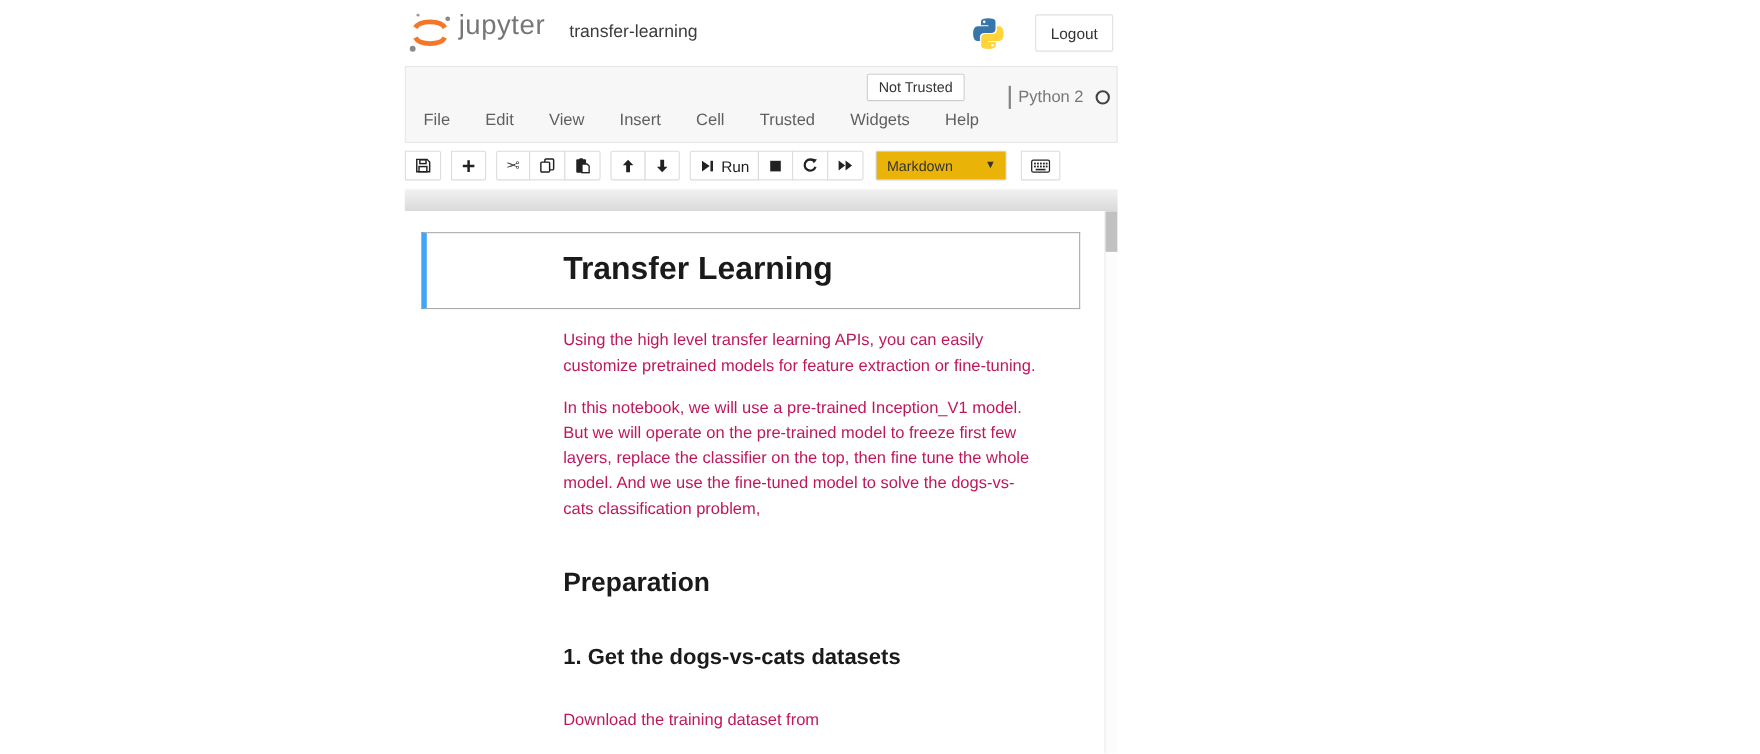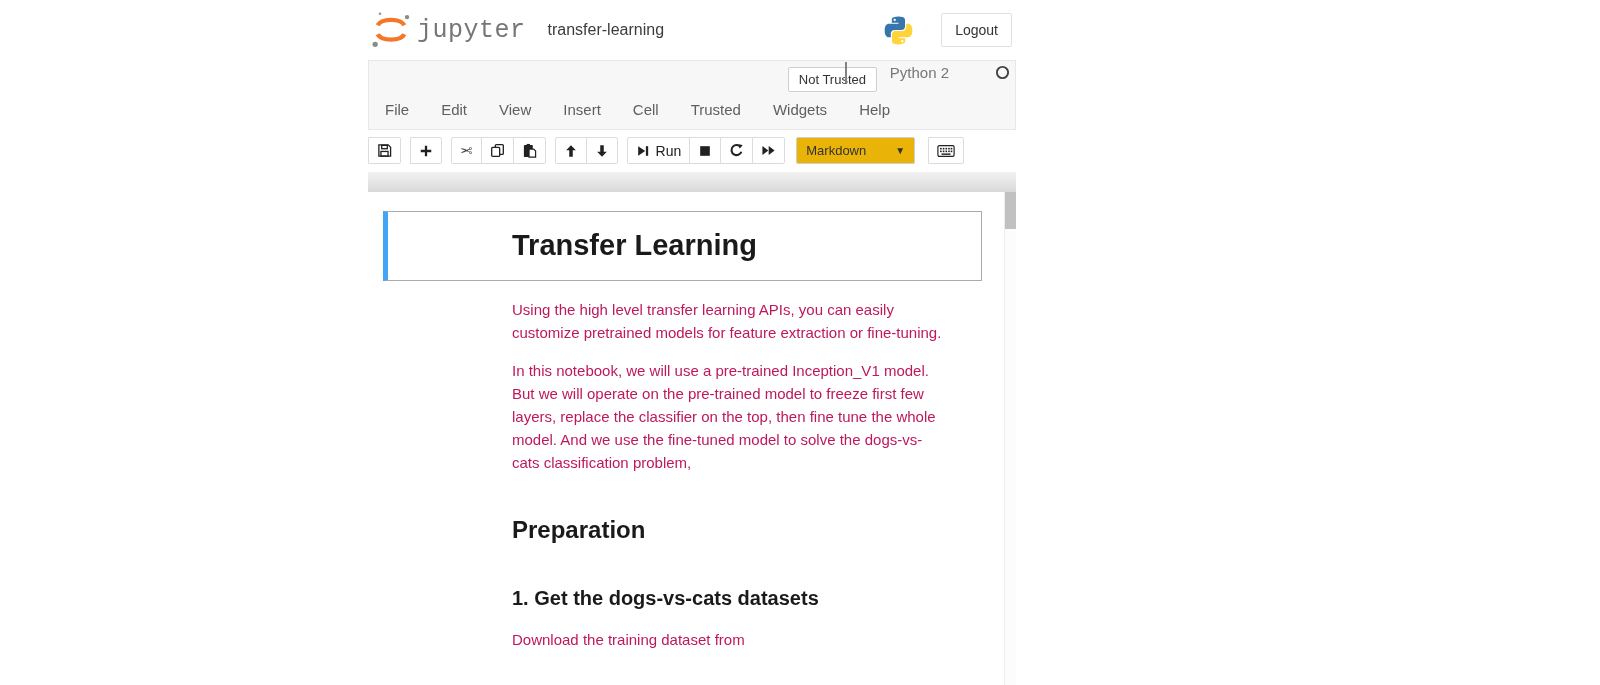--- a/index.html
+++ b/index.html
@@ -2,33 +2,33 @@
 <html><head>
 <meta charset="utf-8">
 <style>
   * { margin:0; padding:0; box-sizing:border-box; }
   html,body { width:1600px; height:685px; background:#fff; overflow:hidden;
               font-family:"Liberation Sans", sans-serif; }
   .app { position:absolute; left:368px; top:0; width:648px; height:685px; background:#fff; }
 
   
   #header { height:60px; display:flex; align-items:center; padding:0 4px 0 2px; }
-  .logo { display:flex; align-items:center; cursor:pointer;font-family:Liberation Mono, monospace; }
+  .logo { display:flex; cursor:pointer; }
   .logo-text { font-size:25px; color:#767677; letter-spacing:.5px; margin-left:5px; }
   .nb-title { margin-left:22px; font-size:16px; color:#3c3c3c; }
   .header-right { margin-left:auto; display:flex; align-items:center; }
   .python-icon { margin-right:27px; display:flex; }
   .logout-btn { padding:8px 13px; font-size:14px; color:#333; background:#fff;
                 border:1px solid #e0e0e0; border-radius:2px; cursor:pointer; }
 
   
   #menubar { height:70px; background:#f7f7f7; border:1px solid #e7e7e7; position:relative; }
   .trust-btn { position:absolute; top:6px; right:138px; font-size:13px; color:#333;
                background:#fff; border:1px solid #cfcfcf; border-radius:2px; padding:4px 10px; }
-  .kernel-area { position:absolute; top:1px; right:5px; display:flex; align-items:center;gap:36px; }
+  .kernel-area { position:absolute; top:17px; right:5px; display:flex; align-items:center; }
   .kernel-divider { width:2px; height:21px; background:#828282; margin-right:7px; }
   .kernel-name { font-size:15px; color:#777; margin-right:10px; }
   .menu-row { position:absolute; bottom:7px; left:0; display:flex; }
   .menu-item { padding:4px 16px; font-size:15px; color:#5f5f5f; cursor:pointer; }
 
   
   #toolbar { height:42px; padding:7px 0 0 0; display:flex; align-items:flex-start; }
   .btn-group { display:flex; margin-right:9px; }
   .btn { height:27px; background:#fff; border:1px solid #dcdcdc; border-radius:2px;
          display:flex; align-items:center; justify-content:center; padding:0 8px;
@@ -55,21 +55,21 @@
   .cell.selected { border-color:#ababab; border-left-color:#42A5F5; }
   .prompt { width:124px; flex-shrink:0; }
   .inner { flex:1; min-width:0; padding:5px 5px 5px 0; }
 
   .inner h1 { font-size:29px; font-weight:bold; color:#1a1a1a; margin:9px 0 11px; line-height:38px; }
   .inner h2 { font-size:24px; font-weight:bold; color:#1a1a1a; margin:29px 0 0; line-height:30px; }
   .inner h3 { font-size:20px; font-weight:bold; color:#1a1a1a; margin:29px 0 0; line-height:25px; }
   .inner p  { font-size:15px; color:#be185d; line-height:23px; white-space:pre-line; }
   .cell-md .inner p.first { margin-top:11px; }
   .cell-md .inner p.second { margin-top:15px; }
-  .cell-last .inner p { margin-top:5px; }
+  .cell-last .inner p { margin-top:20px; }
 
   svg { display:block; }
 </style>
 </head>
 <body>
 
 <div class="app">
 
   <div id="header">
     <div class="logo">

